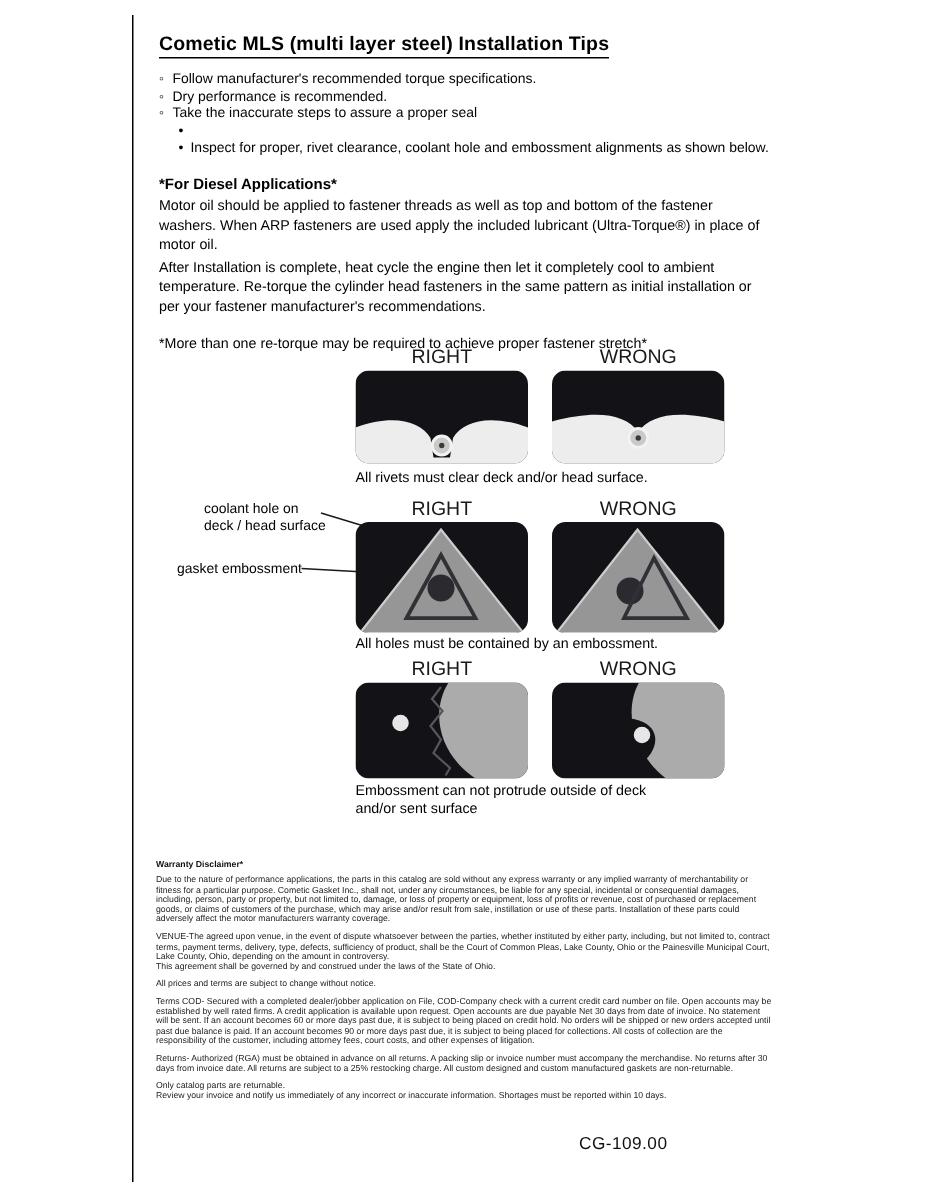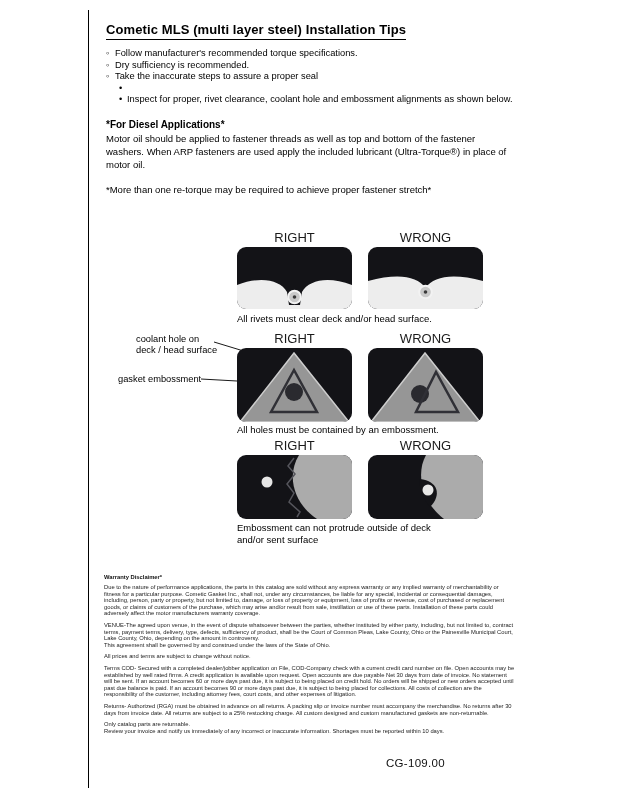--- a/index.html
+++ b/index.html
@@ -47,37 +47,38 @@
   <div class="content">
     <h1 class="title">Cometic MLS (multi layer steel) Installation Tips</h1>
 
     <ul class="tips">
       <li>
         <span class="mk">◦</span>
         <span>Follow manufacturer's recommended torque specifications.</span>
       </li>
       <li>
         <span class="mk">◦</span>
-        <span>Dry sufficiency is recommended.</span>
+        <span>Dry performance is recommended.</span>
       </li>
       <li>
         <span class="mk">◦</span>
         <span>Take the inaccurate steps to assure a proper seal</span>
       </li>
       <li class="sub">
         <span class="mk">•</span>
       </li>
       <li class="sub">
         <span class="mk">•</span>
         <span>Inspect for proper, rivet clearance, coolant hole and embossment alignments as shown below.</span>
       </li>
     </ul>
 
     <h2 class="diesel-head">*For Diesel Applications*</h2>
     <p class="body">Motor oil should be applied to fastener threads as well as top and bottom of the fastener washers. When ARP fasteners are used apply the included lubricant (Ultra-Torque®) in place of motor oil.</p>
+    <p class="body">After Installation is complete, heat cycle the engine then let it completely cool to ambient temperature. Re-torque the cylinder head fasteners in the same pattern as initial installation or per your fastener manufacturer's recommendations.</p>
     <p class="body note">*More than one re-torque may be required to achieve proper fastener stretch*</p>
   </div>
 
   <div class="diagram-area">
 
     <div class="dg-head" style="left:237px; top:2px;">RIGHT</div>
     <div class="dg-head" style="left:368px; top:2px;">WRONG</div>
 
     <svg class="dg" style="left:237px; top:19px;" width="115" height="62" viewBox="0 0 115 62">
       <defs>

